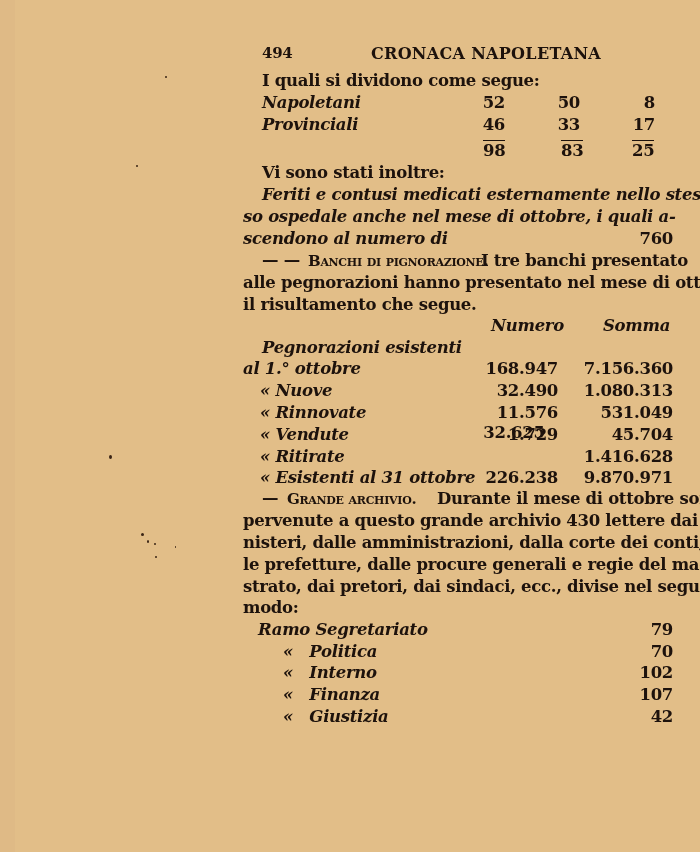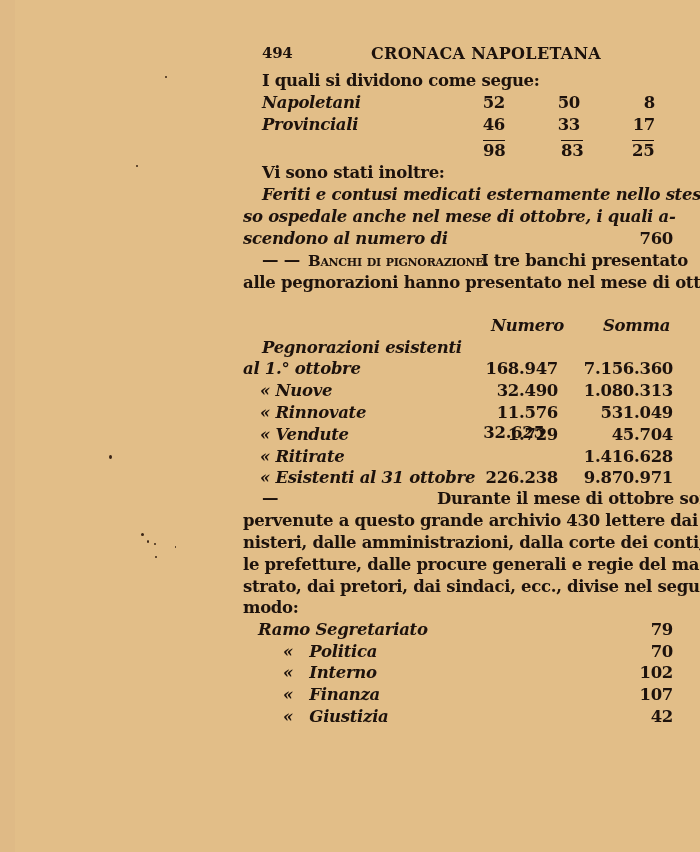--- a/index.html
+++ b/index.html
@@ -58,20 +58,21 @@
   <div class="t" style="left:262px;top:162px;">Vi sono stati inoltre:</div>
   <div class="t i" style="left:262px;top:184px;">Feriti e contusi medicati esternamente nello stes-</div>
   <div class="t i" style="left:243px;top:228px;">scendono al numero di</div>
   <div class="t i" style="left:243px;top:206px;">so ospedale  anche  nel  mese  di  ottobre,  i  quali  a-</div>
   <div class="t num" style="left:610px;width:63px;top:228px;">760</div>
 
   <div class="t" style="left:262px;top:250px;">— —</div>
   <div class="t sc" style="left:308px;top:250px;">Banchi di pignorazione.</div>
   <div class="t" style="left:481px;top:250px;">I tre  banchi  presentato</div>
   <div class="t" style="left:243px;top:272px;">alle pegnorazioni hanno presentato nel mese di  ottobre</div>
+  <div class="t" style="left:243px;top:294px;">il risultamento che segue.</div>
 
   <div class="t i" style="left:491px;top:315px;">Numero</div>
   <div class="t i" style="left:603px;top:315px;">Somma</div>
 
   <div class="t i" style="left:262px;top:337px;">Pegnorazioni esistenti</div>
 
   <div class="t i" style="left:243px;top:358px;">al 1.° ottobre</div>
   <div class="t num" style="left:470px;width:88px;top:358px;">168.947</div>
   <div class="t num" style="left:570px;width:103px;top:358px;">7.156.360</div>
 
@@ -89,20 +90,21 @@
 
   <div class="t i" style="left:260px;top:446px;">« Ritirate</div>
   <div class="t num" style="left:470px;width:88px;top:422px;text-align:center;">32.625</div>
   <div class="t num" style="left:570px;width:103px;top:446px;">1.416.628</div>
 
   <div class="t i" style="left:260px;top:467px;">« Esistenti al 31 ottobre</div>
   <div class="t num" style="left:470px;width:88px;top:467px;">226.238</div>
   <div class="t num" style="left:570px;width:103px;top:467px;">9.870.971</div>
 
   <div class="t" style="left:262px;top:488px;">—</div>
+  <div class="t sc" style="left:287px;top:488px;">Grande archivio.</div>
   <div class="t" style="left:437px;top:488px;">Durante il mese di ottobre sono</div>
   <div class="t" style="left:243px;top:510px;">pervenute a questo grande archivio 430 lettere dai mi-</div>
   <div class="t" style="left:243px;top:532px;">nisteri, dalle amministrazioni, dalla corte dei conti, dal-</div>
   <div class="t" style="left:243px;top:554px;">le prefetture,  dalle procure  generali e regie  del magi-</div>
   <div class="t" style="left:243px;top:576px;">strato, dai pretori, dai sindaci, ecc., divise nel seguente</div>
   <div class="t" style="left:243px;top:597px;">modo:</div>
 
   <div class="t i" style="left:258px;top:619px;">Ramo Segretariato</div>
   <div class="t num" style="left:620px;width:53px;top:619px;">79</div>
 

